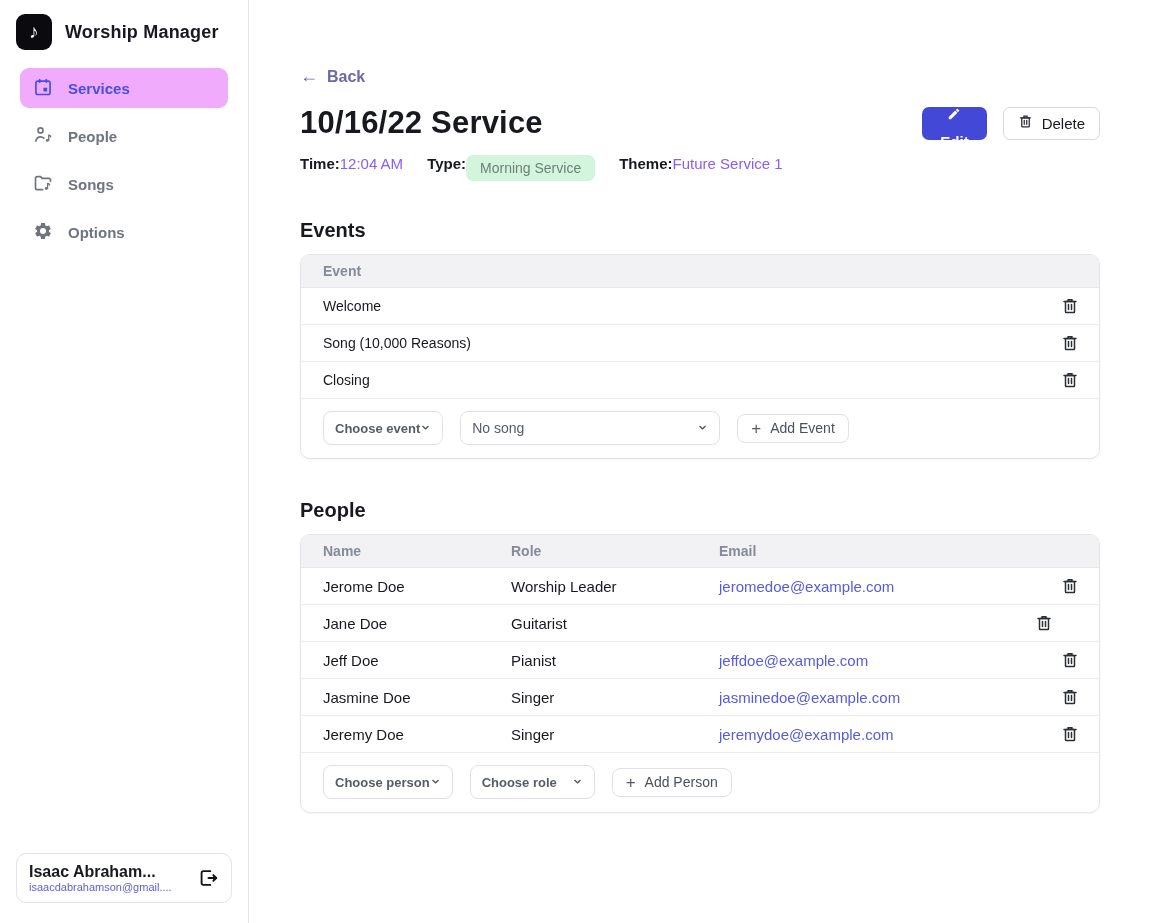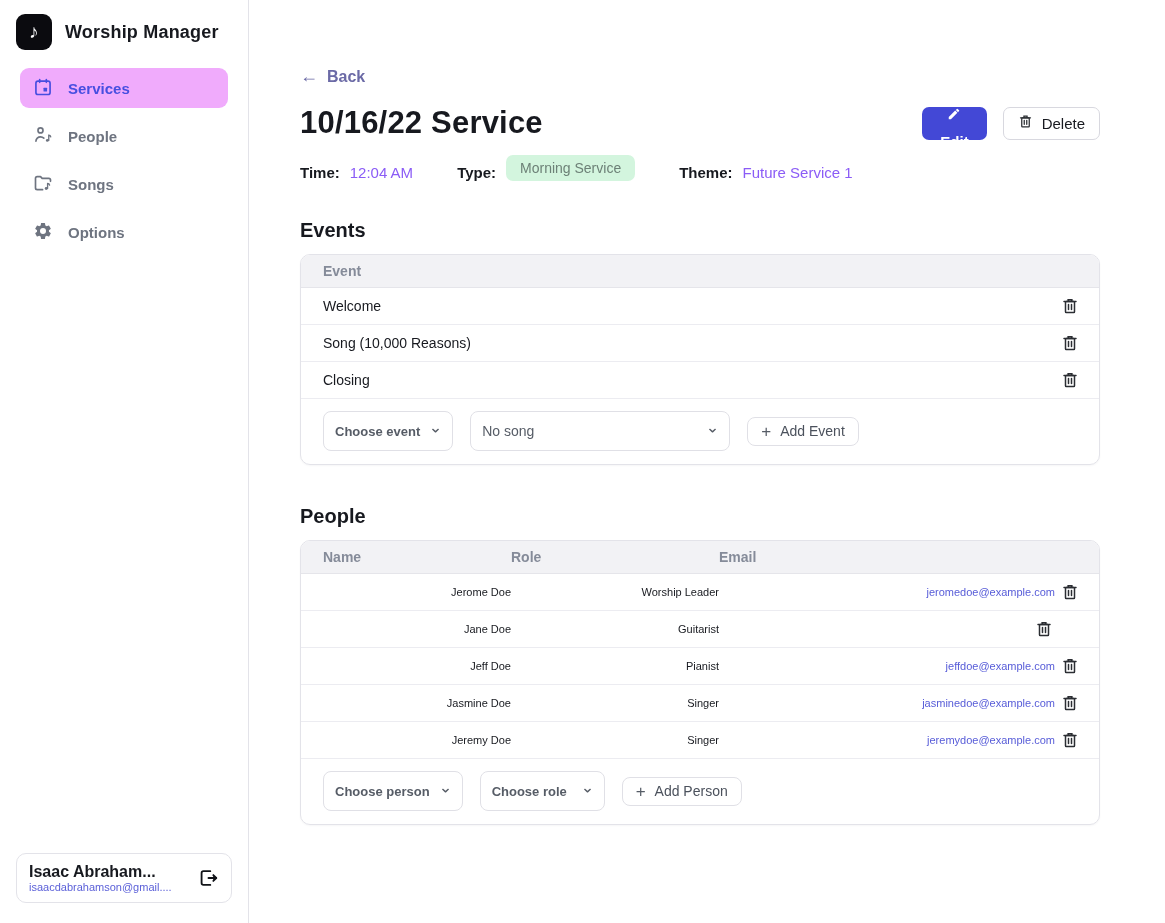--- a/index.html
+++ b/index.html
@@ -35,54 +35,54 @@
     font-weight:700; font-size:16px; text-decoration:none; cursor:pointer; }
   .back-arrow { font-size:18px; }
   .title-row { display:flex; align-items:center; justify-content:space-between; }
   h1 { font-size:31px; font-weight:700; letter-spacing:.2px; }
   .actions { display:flex; gap:16px; }
   .btn { display:inline-flex; align-items:center; gap:9px; height:33px;
     border-radius:7px; font-size:15px; cursor:pointer;
     font-family:"Liberation Sans", sans-serif; }
   .btn-edit { background:#4348d6; color:#fff; border:none; padding:0 18px; font-weight:700;flex-direction:column; }
   .btn-delete { background:#fff; color:#17191f; border:1px solid #d8d8df; padding:0 14px; font-weight:500; }
-  .meta-row { display:flex; align-items:flex-end; gap:10px; margin-top:14px; font-size:15px; }
+  .meta-row { display:flex; align-items:flex-start; margin-top:14px; font-size:15px; }
   .meta-label { font-weight:700; }
   .meta-value { color:#8b5cf6; }
   .meta-gap { width:24px; }
   .pill { background:#d3f5de; color:#6d8177; border-radius:7px;
     padding:5px 14px; font-size:14px; }
 
   h2 { font-size:20px; font-weight:700; margin-top:40px; margin-bottom:12px; }
   h2.first { margin-top:38px; }
 
   .card { border:1px solid #e3e3e9; border-radius:10px; overflow:hidden;
     box-shadow:0 1px 2px rgba(20,20,40,.04); }
   .card-head { background:#f2f2f5; border-bottom:1px solid #e5e5ea;
     color:#858b99; font-weight:700; font-size:14px; padding:0 22px;
     height:33px; display:flex; align-items:center;text-align:right; }
   .t-row { display:flex; align-items:center; justify-content:space-between;
     padding:0 18px 0 22px; height:37px; border-bottom:1px solid #ececf1;
     font-size:14px; }
   .trash { background:none; border:none; cursor:pointer; line-height:0; padding:2px; }
   .card-footer { padding:12px 22px 13px; display:flex; align-items:center; gap:17px; }
   .select-box { display:flex; align-items:center; justify-content:space-between;
-    gap:10px; border:1px solid #e0e0e6; border-radius:8px; height:40px;
+    border:1px solid #e0e0e6; border-radius:8px; height:34px;
     padding:0 11px; color:#565c66; font-size:13px; font-weight:700; cursor:pointer;
     background:#fff; }
   .select-wide { width:260px; font-weight:400; font-size:14px; }
   .btn-add { display:inline-flex; align-items:center; gap:9px; border:1px solid #e0e0e6;
     border-radius:8px; height:29px; padding:0 13px; background:#fff; color:#4b515c;
     font-size:14px; cursor:pointer; font-family:"Liberation Sans", sans-serif; }
   .plus { font-size:17px; font-weight:400; color:#565c66; line-height:1; }
 
   .p-grid { display:grid; grid-template-columns:188px 208px 1fr 26px; align-items:center; }
   .p-head { background:#f2f2f5; border-bottom:1px solid #e5e5ea; height:33px;
     padding:0 18px 0 22px; color:#858b99; font-weight:700; font-size:14px; }
-  .p-row { height:37px; padding:0 18px 0 22px; border-bottom:1px solid #ececf1; font-size:11px;text-align:right; }
+  .p-row { height:37px; padding:0 18px 0 22px; border-bottom:1px solid #ececf1; font-size:15px; }
   .email-link { color:#575cd8; text-decoration:none; cursor:pointer; }
   .p-row .trash { justify-self:end; }
 </style>
 </head>
 <body>
 
 <div class="app">
 
   <aside class="sidebar">
     <div class="brand">

